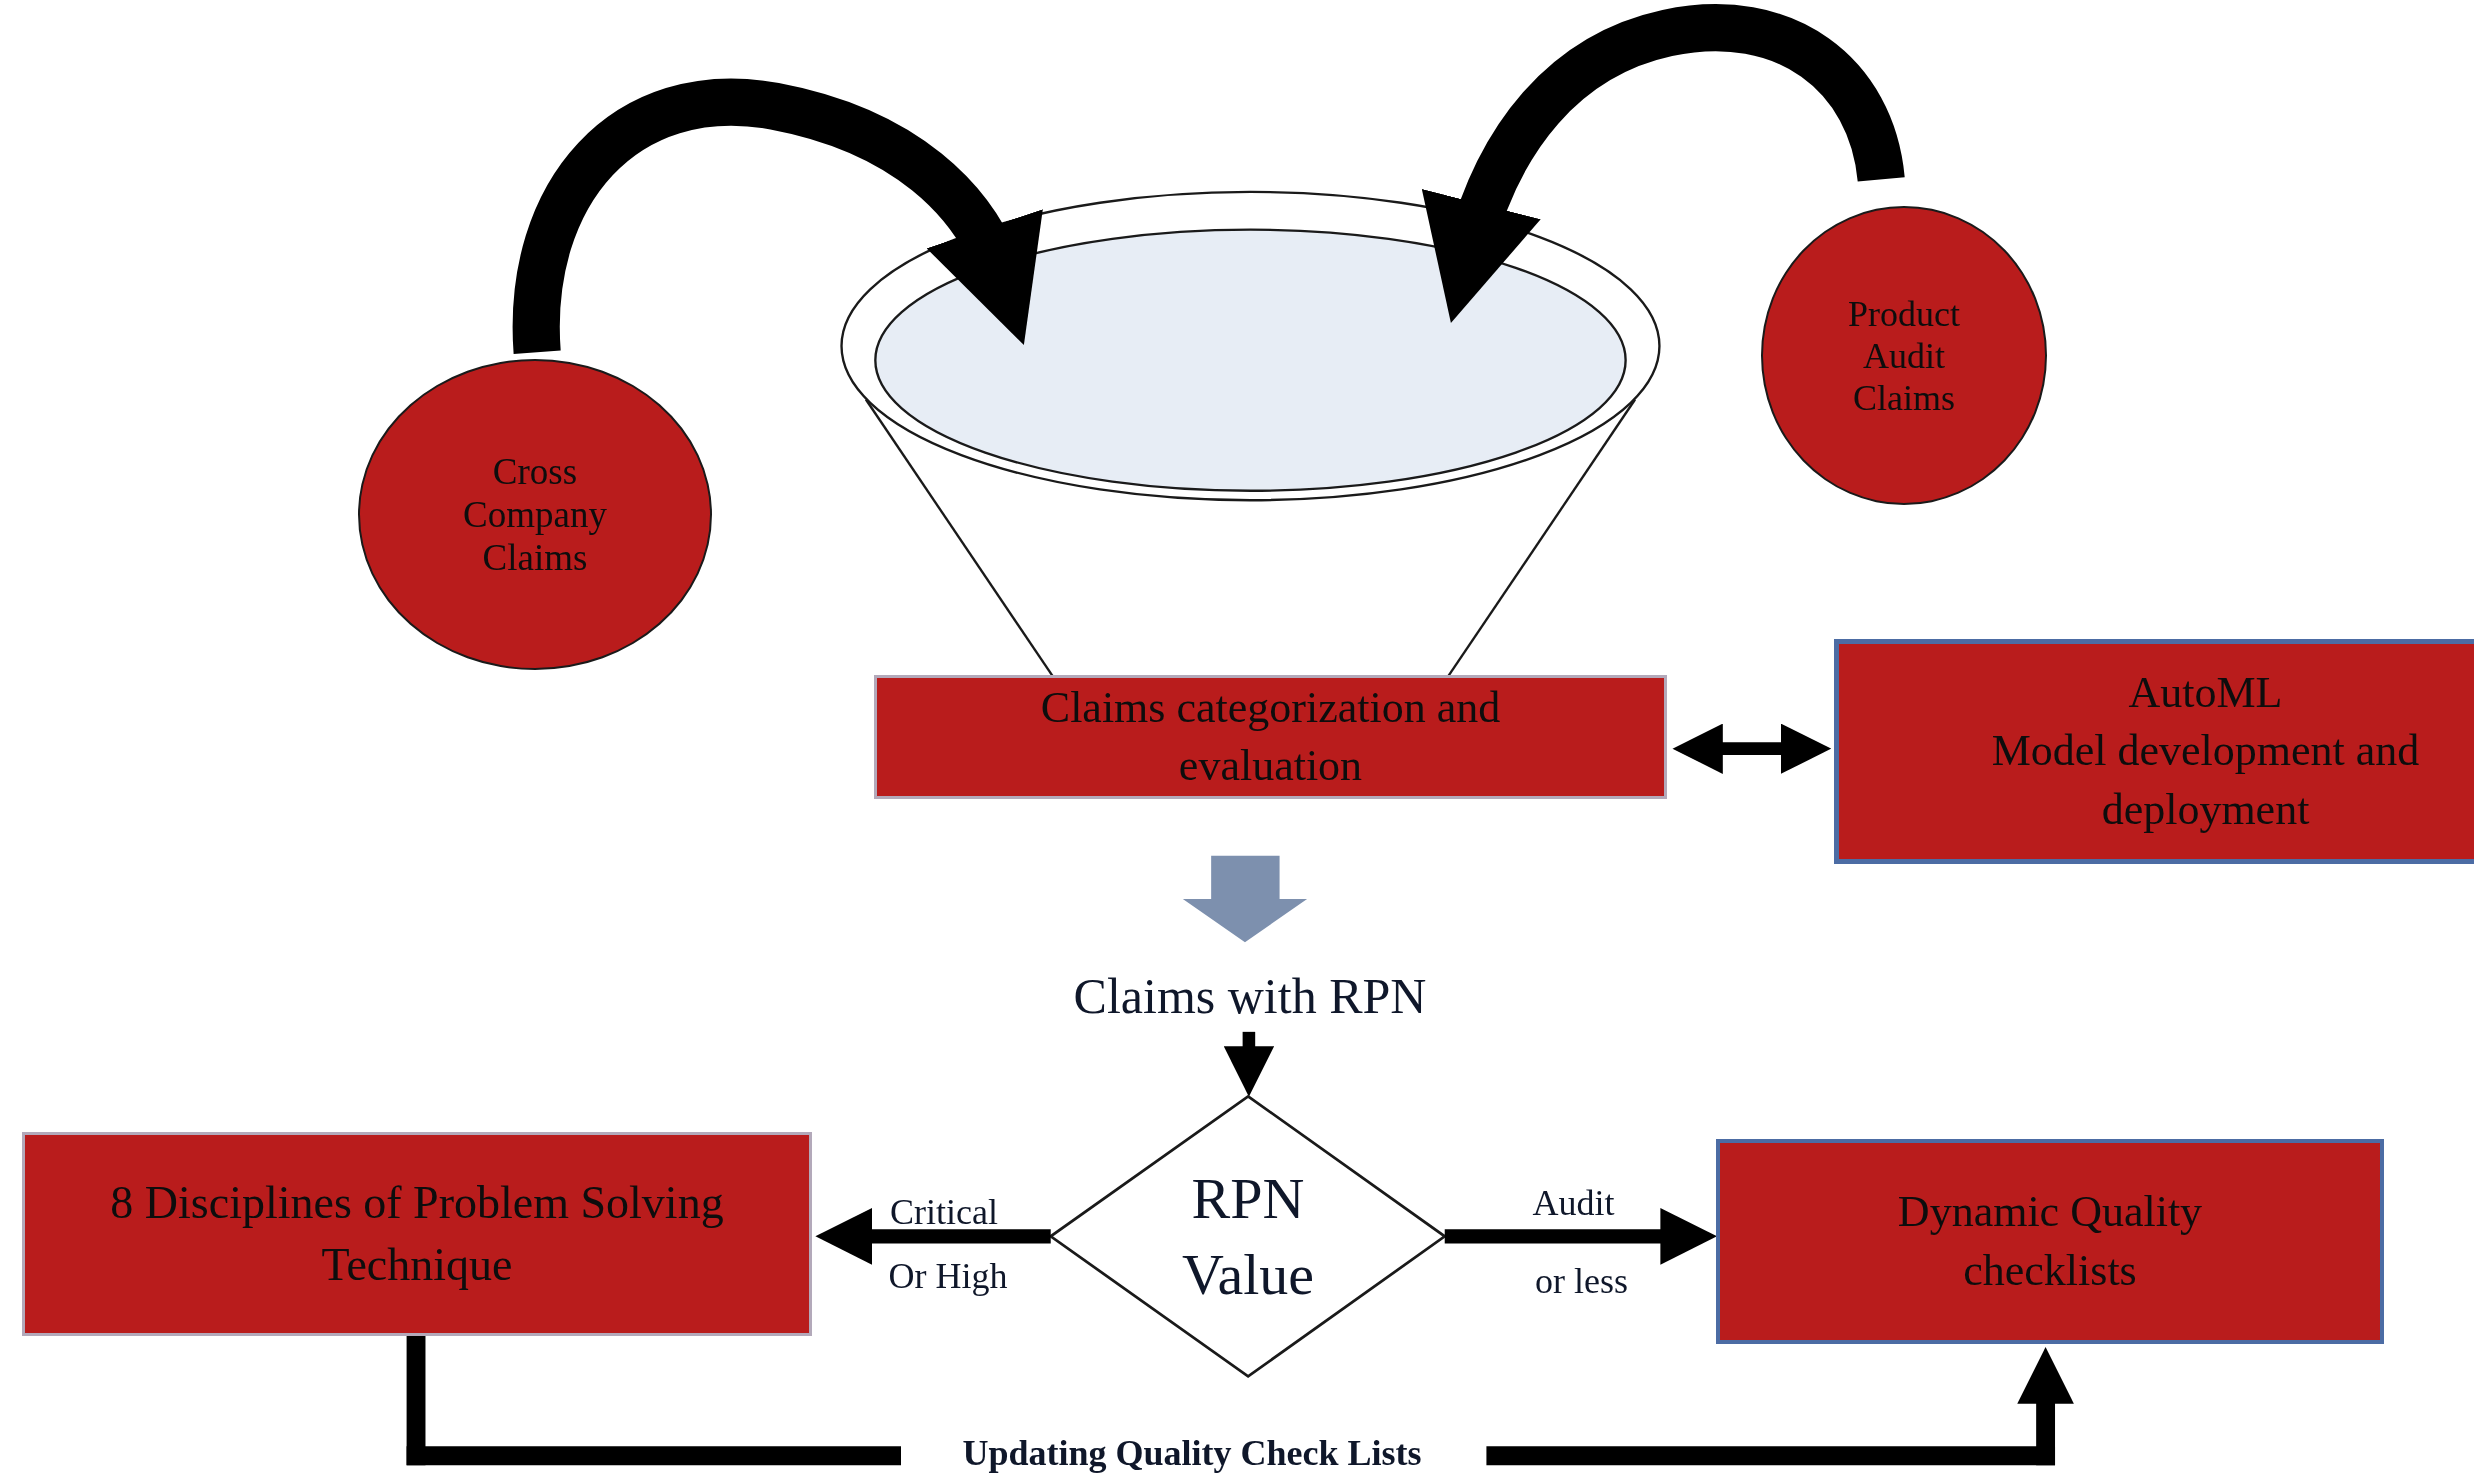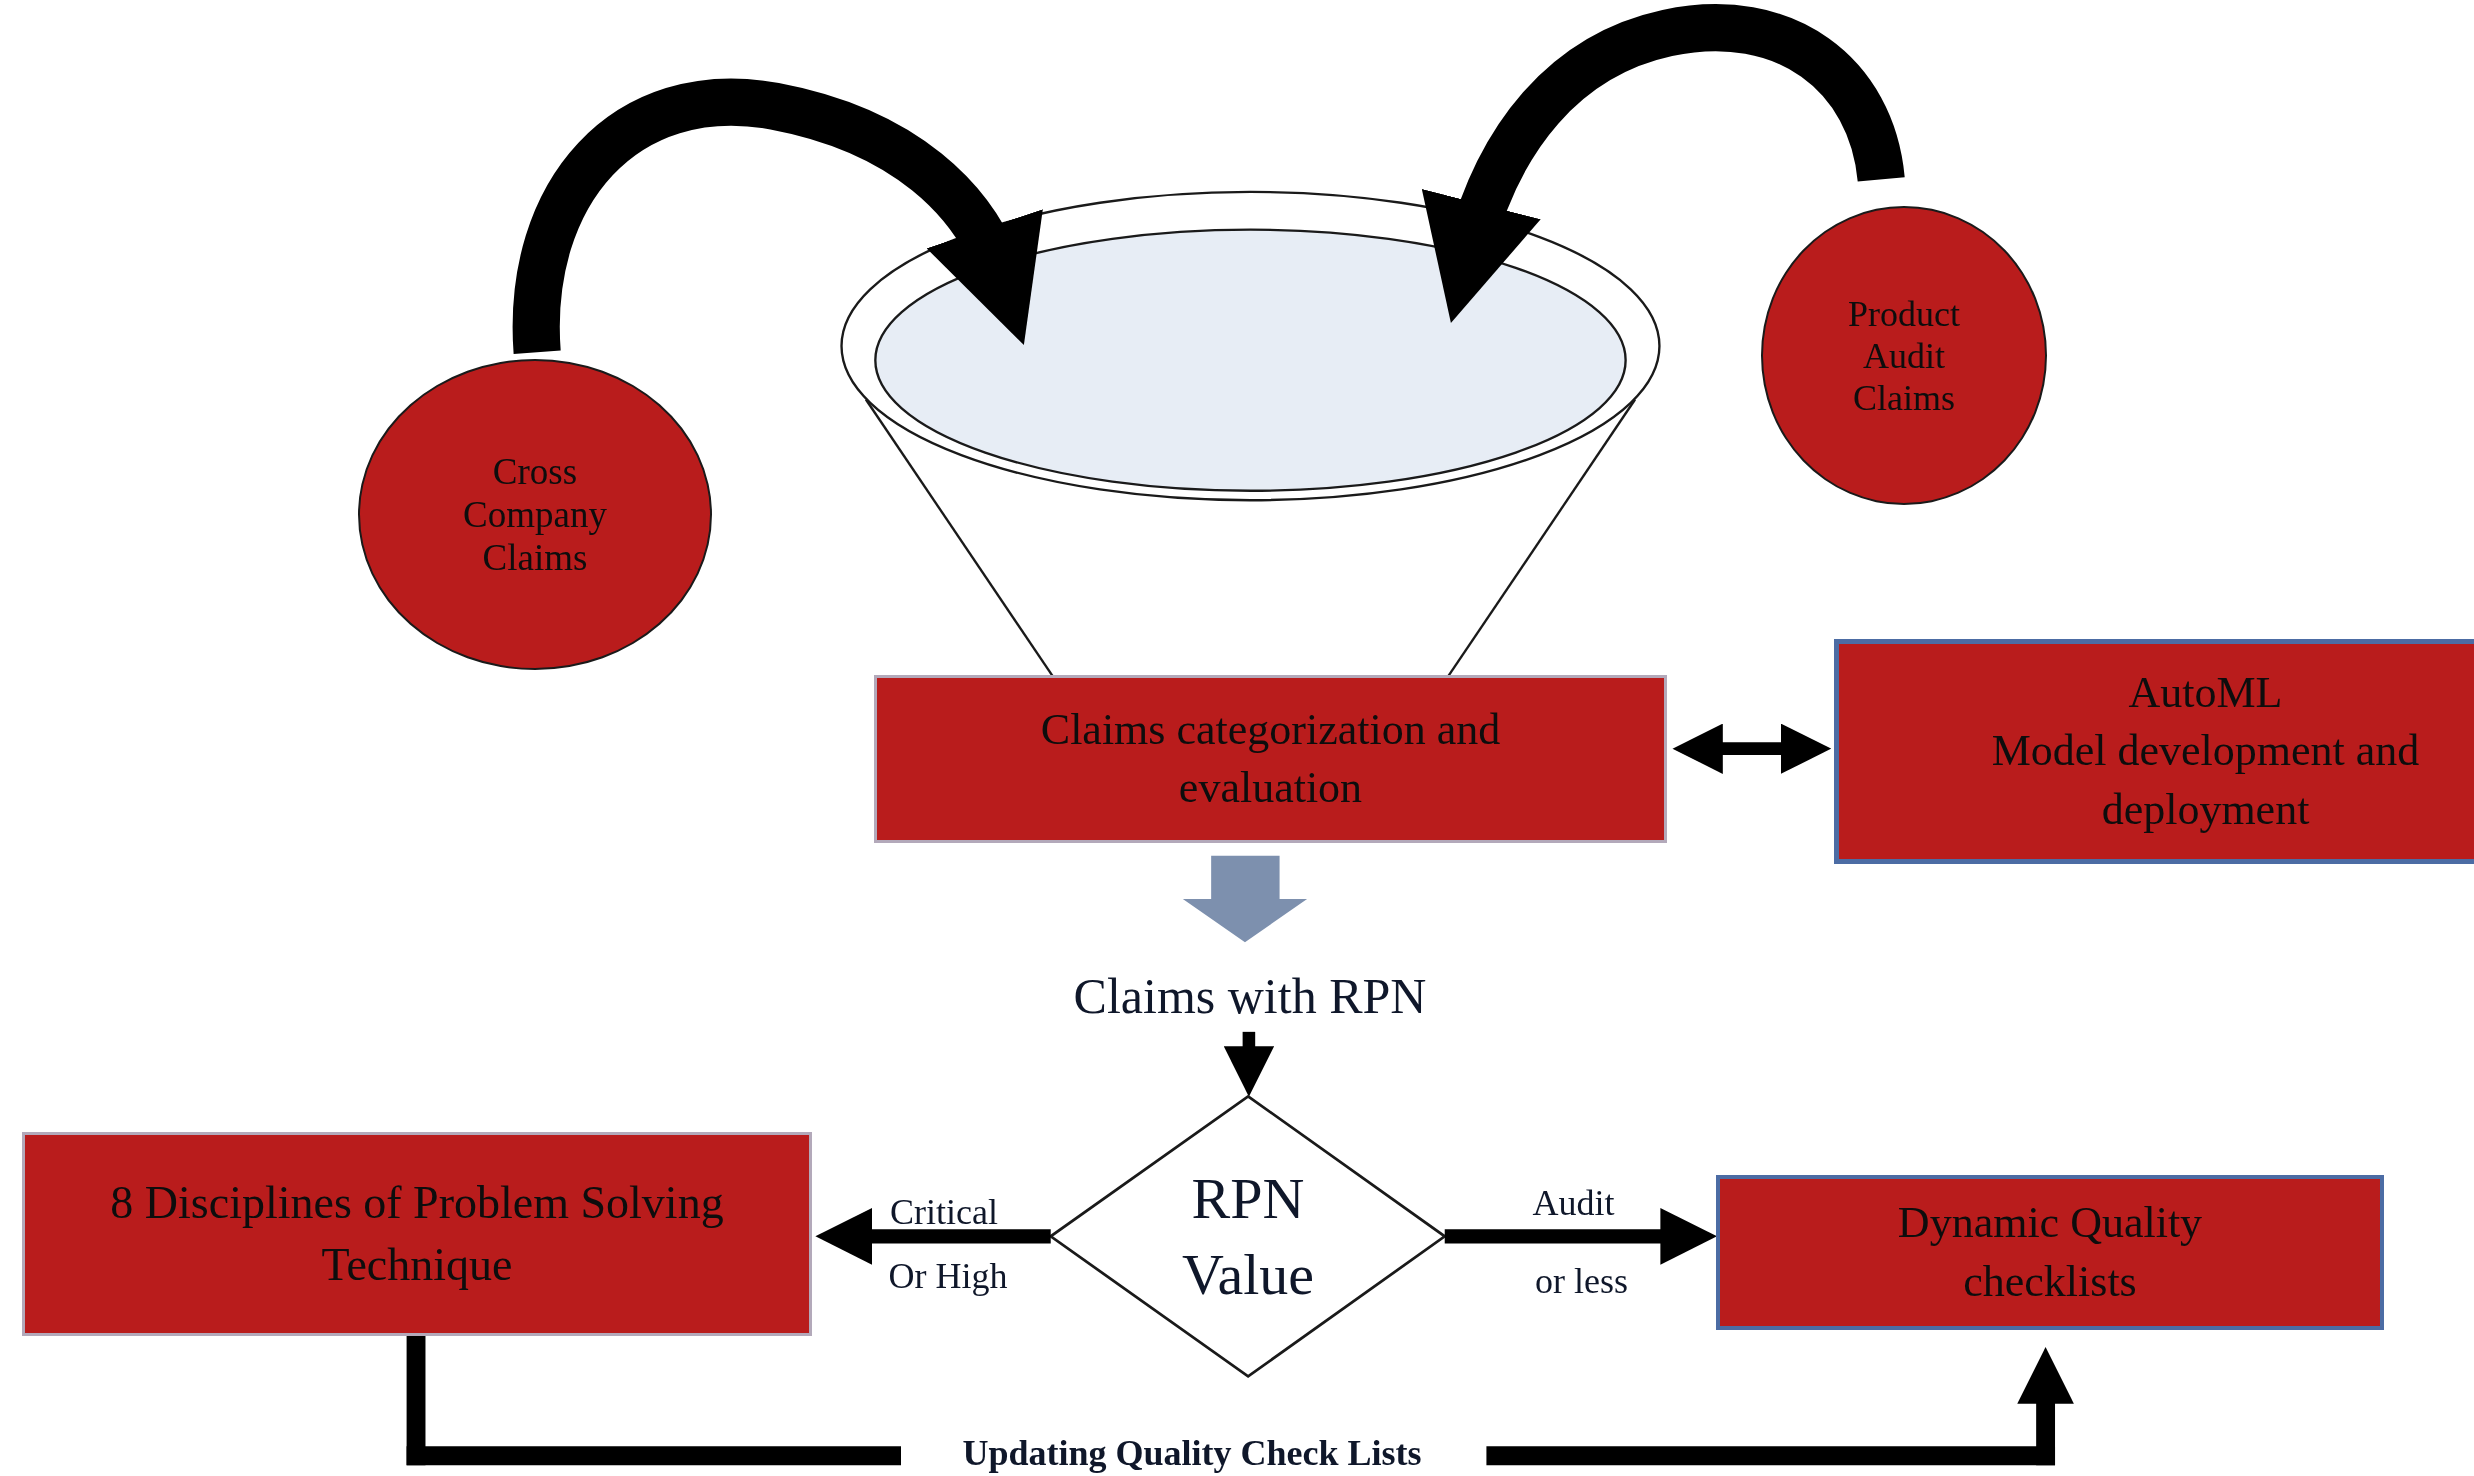--- a/index.html
+++ b/index.html
@@ -82,21 +82,21 @@
 Company
 Claims</span>
   </div>
 
   <div class="node circle f46" style="left:1761px;top:206px;width:286px;height:299px;">
     <span>Product
 Audit
 Claims</span>
   </div>
 
-  <div class="node box-mauve f56" style="left:874px;top:675px;width:793px;height:168px;">
+  <div class="node box-mauve f56" style="left:874px;top:675px;width:793px;height:124px;">
     <span>Claims categorization and
 evaluation</span>
   </div>
 
   <div class="node box-blue f56" style="left:1834px;top:639px;width:743px;height:225px;">
     <span>AutoML
 Model development and
 deployment</span>
   </div>
 
@@ -121,21 +121,21 @@
   </div>
   <div class="lbl f46" style="left:1491px;top:1258px;width:181px;height:46px;">
     <span>or less</span>
   </div>
 
   <div class="node box-mauve f58" style="left:22px;top:1132px;width:790px;height:204px;border-width:3.9px;">
     <span>8 Disciplines of Problem Solving
 Technique</span>
   </div>
 
-  <div class="node box-blue f56" style="left:1716px;top:1139px;width:668px;height:155px;border-width:4.7px;margin-top:36px;">
+  <div class="node box-blue f56" style="left:1716px;top:1139px;width:668px;height:205px;border-width:4.7px;">
     <span>Dynamic Quality
 checklists</span>
   </div>
 
   <div class="lbl f46 bold" style="left:901px;top:1425px;width:582px;height:57px;background:#ffffff;">
     <span>Updating Quality Check Lists</span>
   </div>
 
 </div>
 

